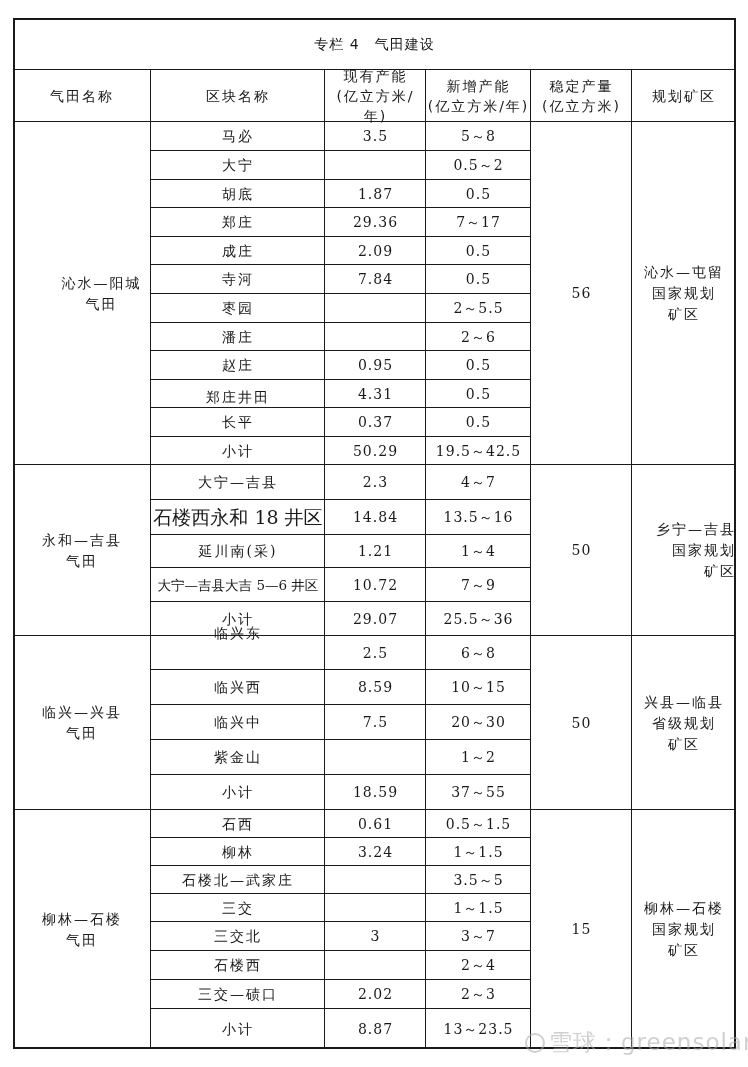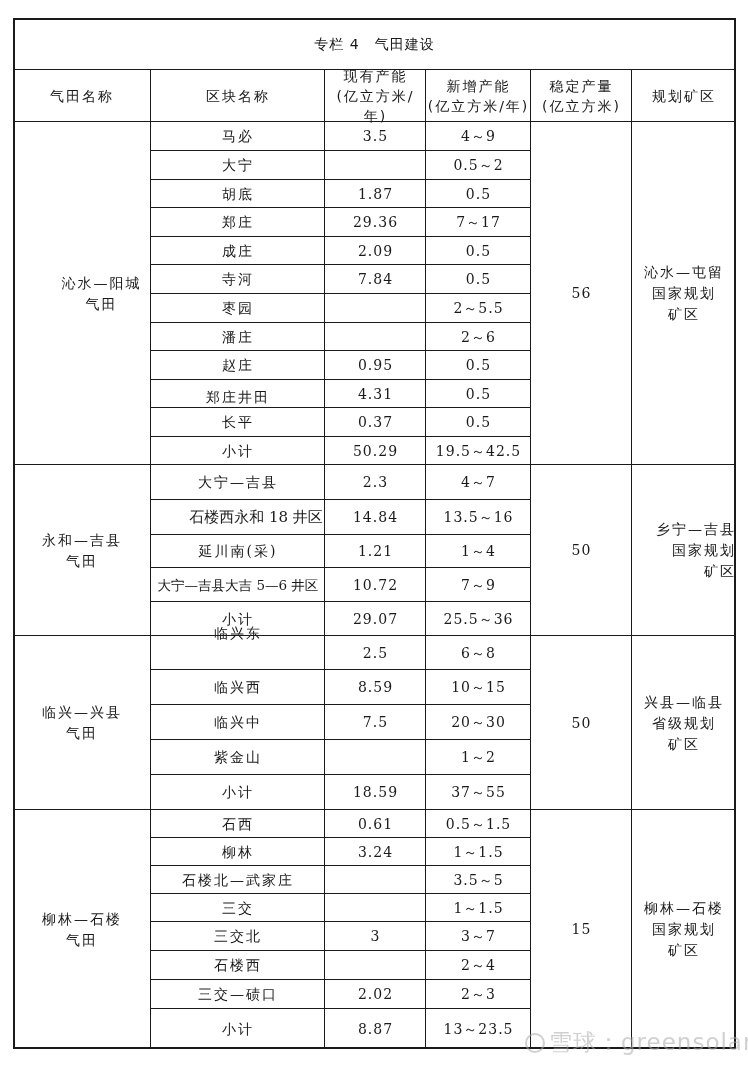--- a/index.html
+++ b/index.html
@@ -69,21 +69,21 @@
       <span>国家规划</span>
       <span>矿区</span>
     </div>
     <div class="cell " style="left: 151px; top: 122px; width: 174px; height: 29px;">
       <span>马必</span>
     </div>
     <div class="cell num" style="left: 325px; top: 122px; width: 101px; height: 29px;">
       <span>3.5</span>
     </div>
     <div class="cell num" style="left: 426px; top: 122px; width: 105px; height: 29px;">
-      <span>4～9</span>
+      <span>5～8</span>
     </div>
     <div class="cell " style="left: 151px; top: 151px; width: 174px; height: 29px;">
       <span>大宁</span>
     </div>
     <div class="cell num" style="left: 325px; top: 151px; width: 101px; height: 29px;">
       <span></span>
     </div>
     <div class="cell num" style="left: 426px; top: 151px; width: 105px; height: 29px;">
       <span>0.5～2</span>
     </div>
@@ -202,21 +202,21 @@
     </div>
     <div class="cell " style="left: 151px; top: 465px; width: 174px; height: 35px;">
       <span>大宁—吉县</span>
     </div>
     <div class="cell num" style="left: 325px; top: 465px; width: 101px; height: 35px;">
       <span>2.3</span>
     </div>
     <div class="cell num" style="left: 426px; top: 465px; width: 105px; height: 35px;">
       <span>4～7</span>
     </div>
-    <div class="cell " style="left: 169px; top: 500px; width: 174px; height: 35px; letter-spacing: 0px; font-size: 15px; white-space: nowrap;">
+    <div class="cell " style="left: 151px; top: 500px; width: 174px; height: 35px; letter-spacing: 0px; font-size: 19px; white-space: nowrap;">
       <span>石楼西永和 18 井区</span>
     </div>
     <div class="cell num" style="left: 325px; top: 500px; width: 101px; height: 35px;">
       <span>14.84</span>
     </div>
     <div class="cell num" style="left: 426px; top: 500px; width: 105px; height: 35px;">
       <span>13.5～16</span>
     </div>
     <div class="hl" style="left: 151px; top: 499px; width: 380px;"></div>
     <div class="cell " style="left: 151px; top: 535px; width: 174px; height: 33px;">

